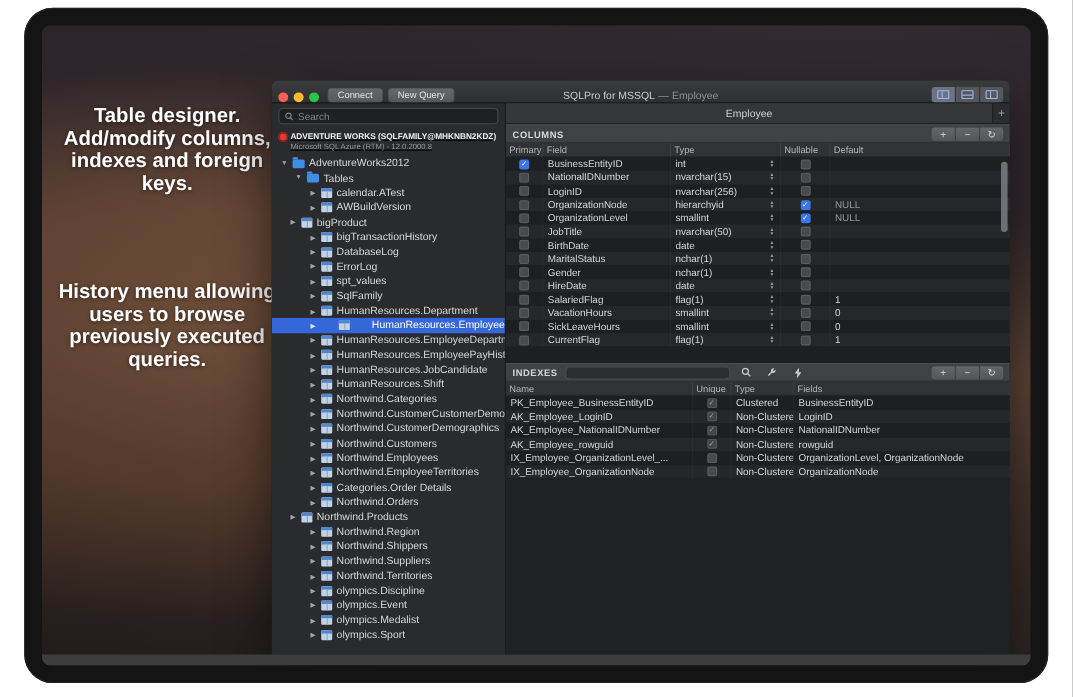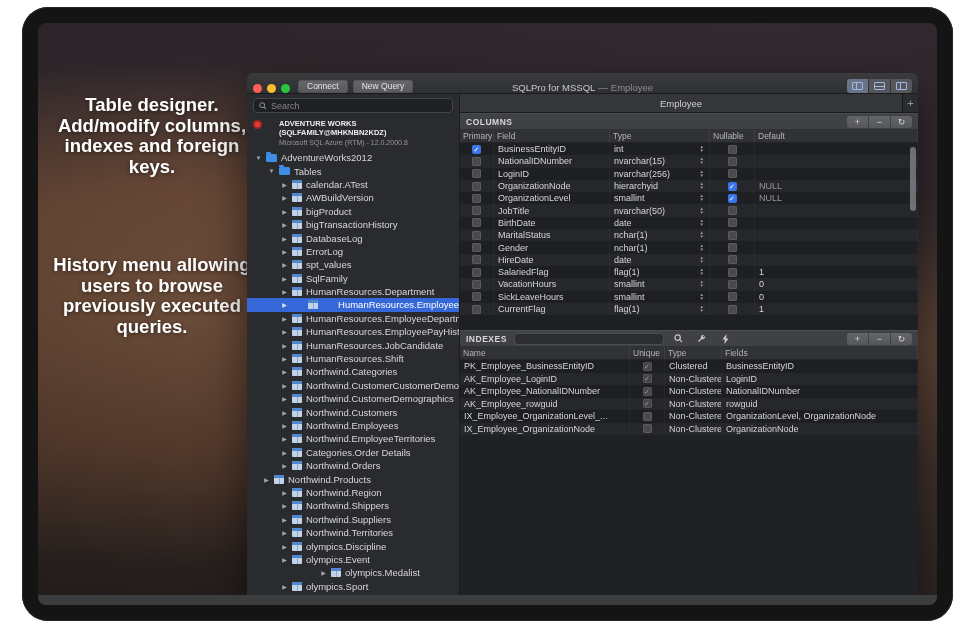--- a/index.html
+++ b/index.html
@@ -56,21 +56,21 @@
   
   .sidebar { width:213px; flex:0 0 213px; background:#2a2b2e; border-right:1px solid #1b1c1e;
     display:flex; flex-direction:column; overflow:hidden; }
   .search-wrap { margin:4px 6px 3px; height:15px; background:#1f2023; border:1px solid #45464a;
     border-radius:4px; display:flex; align-items:center; gap:4px; padding:0 5px; }
   .search-wrap svg { flex:0 0 auto; }
   .search-input { flex:1; background:transparent; border:none; outline:none; color:#c7c8ca;
     font-size:9px; font-family:"Liberation Sans",sans-serif; min-width:0; }
   .search-input::placeholder { color:#85868a; }
 
-  .conn { padding:3px 6px 2px; display:flex; gap:17px; align-items:flex-start; }
+  .conn { padding:3px 6px 2px; display:flex; gap:2px; align-items:flex-start;text-decoration:underline; }
   .conn-dot { width:9px; height:9px; border-radius:50%; background:#e23c36;
     box-shadow:inset 0 0 0 1.5px #8e201c; margin-top:1px; flex:0 0 auto; }
   .conn-name { font-size:7.5px; font-weight:700; color:#ecedee; line-height:9px; }
   .conn-sub  { font-size:7px; color:#97989c; margin-top:2px; line-height:8px; }
 
   .tree { flex:1; overflow:hidden; margin-top:2px; }
   .tree-row { height:13.4px; display:flex; align-items:center; gap:4px; font-size:9.5px;
     color:#d7d8da; white-space:nowrap; overflow:hidden; }
   .tree-row.selected { background:var(--selection,#3667d8); color:#ffffff; }
   .tri { color:#a4a5a8; font-size:6px; width:7px; text-align:center; flex:0 0 auto; }
@@ -218,21 +218,21 @@
               <div class="tree-row" style="padding-left: 34px;">
                 <span class="tri">▶</span>
                 <span class="ic-table"></span>
                 <span class="tree-label">calendar.ATest</span>
               </div>
               <div class="tree-row" style="padding-left: 34px;">
                 <span class="tri">▶</span>
                 <span class="ic-table"></span>
                 <span class="tree-label">AWBuildVersion</span>
               </div>
-              <div class="tree-row" style="padding-left: 34px;">
+              <div class="tree-row" style="padding-left: 16px;">
                 <span class="tri">▶</span>
                 <span class="ic-table"></span>
                 <span class="tree-label">bigProduct</span>
               </div>
               <div class="tree-row" style="padding-left: 34px;">
                 <span class="tri">▶</span>
                 <span class="ic-table"></span>
                 <span class="tree-label">bigTransactionHistory</span>
               </div>
               <div class="tree-row" style="padding-left: 34px;">
@@ -353,21 +353,21 @@
               <div class="tree-row" style="padding-left: 34px;">
                 <span class="tri">▶</span>
                 <span class="ic-table"></span>
                 <span class="tree-label">olympics.Discipline</span>
               </div>
               <div class="tree-row" style="padding-left: 34px;">
                 <span class="tri">▶</span>
                 <span class="ic-table"></span>
                 <span class="tree-label">olympics.Event</span>
               </div>
-              <div class="tree-row" style="padding-left: 34px; justify-content: center;">
+              <div class="tree-row" style="padding-left: 34px;">
                 <span class="tri">▶</span>
                 <span class="ic-table"></span>
                 <span class="tree-label">olympics.Medalist</span>
               </div>
               <div class="tree-row" style="padding-left: 34px;">
                 <span class="tri">▶</span>
                 <span class="ic-table"></span>
                 <span class="tree-label">olympics.Sport</span>
               </div>
               <div class="tree-row" style="padding-left: 34px;">

